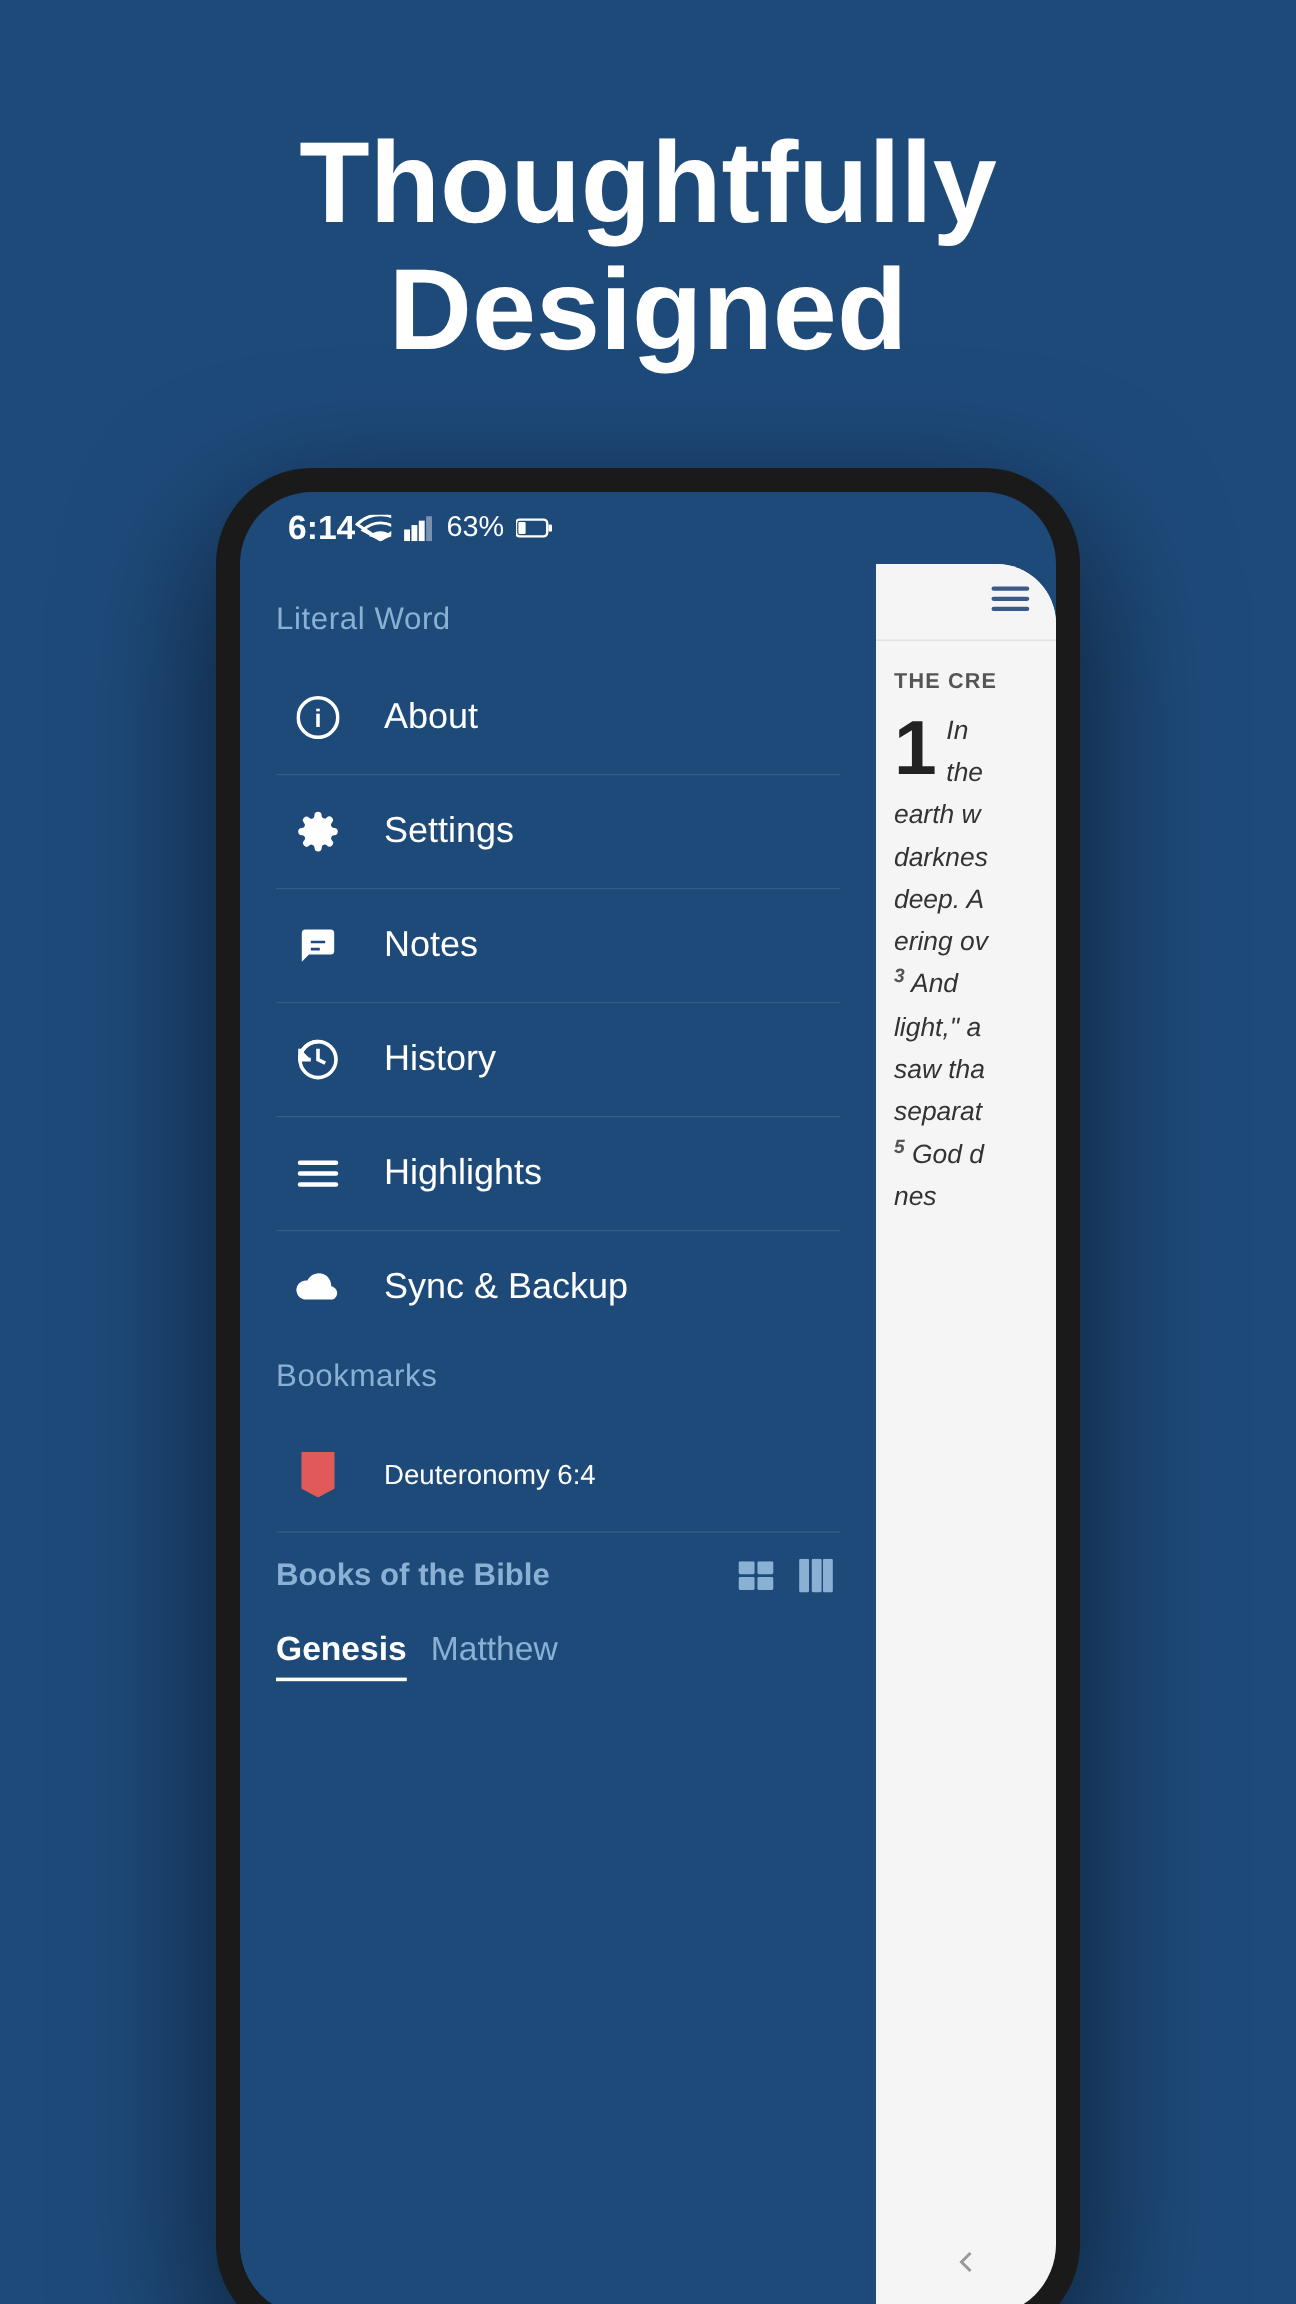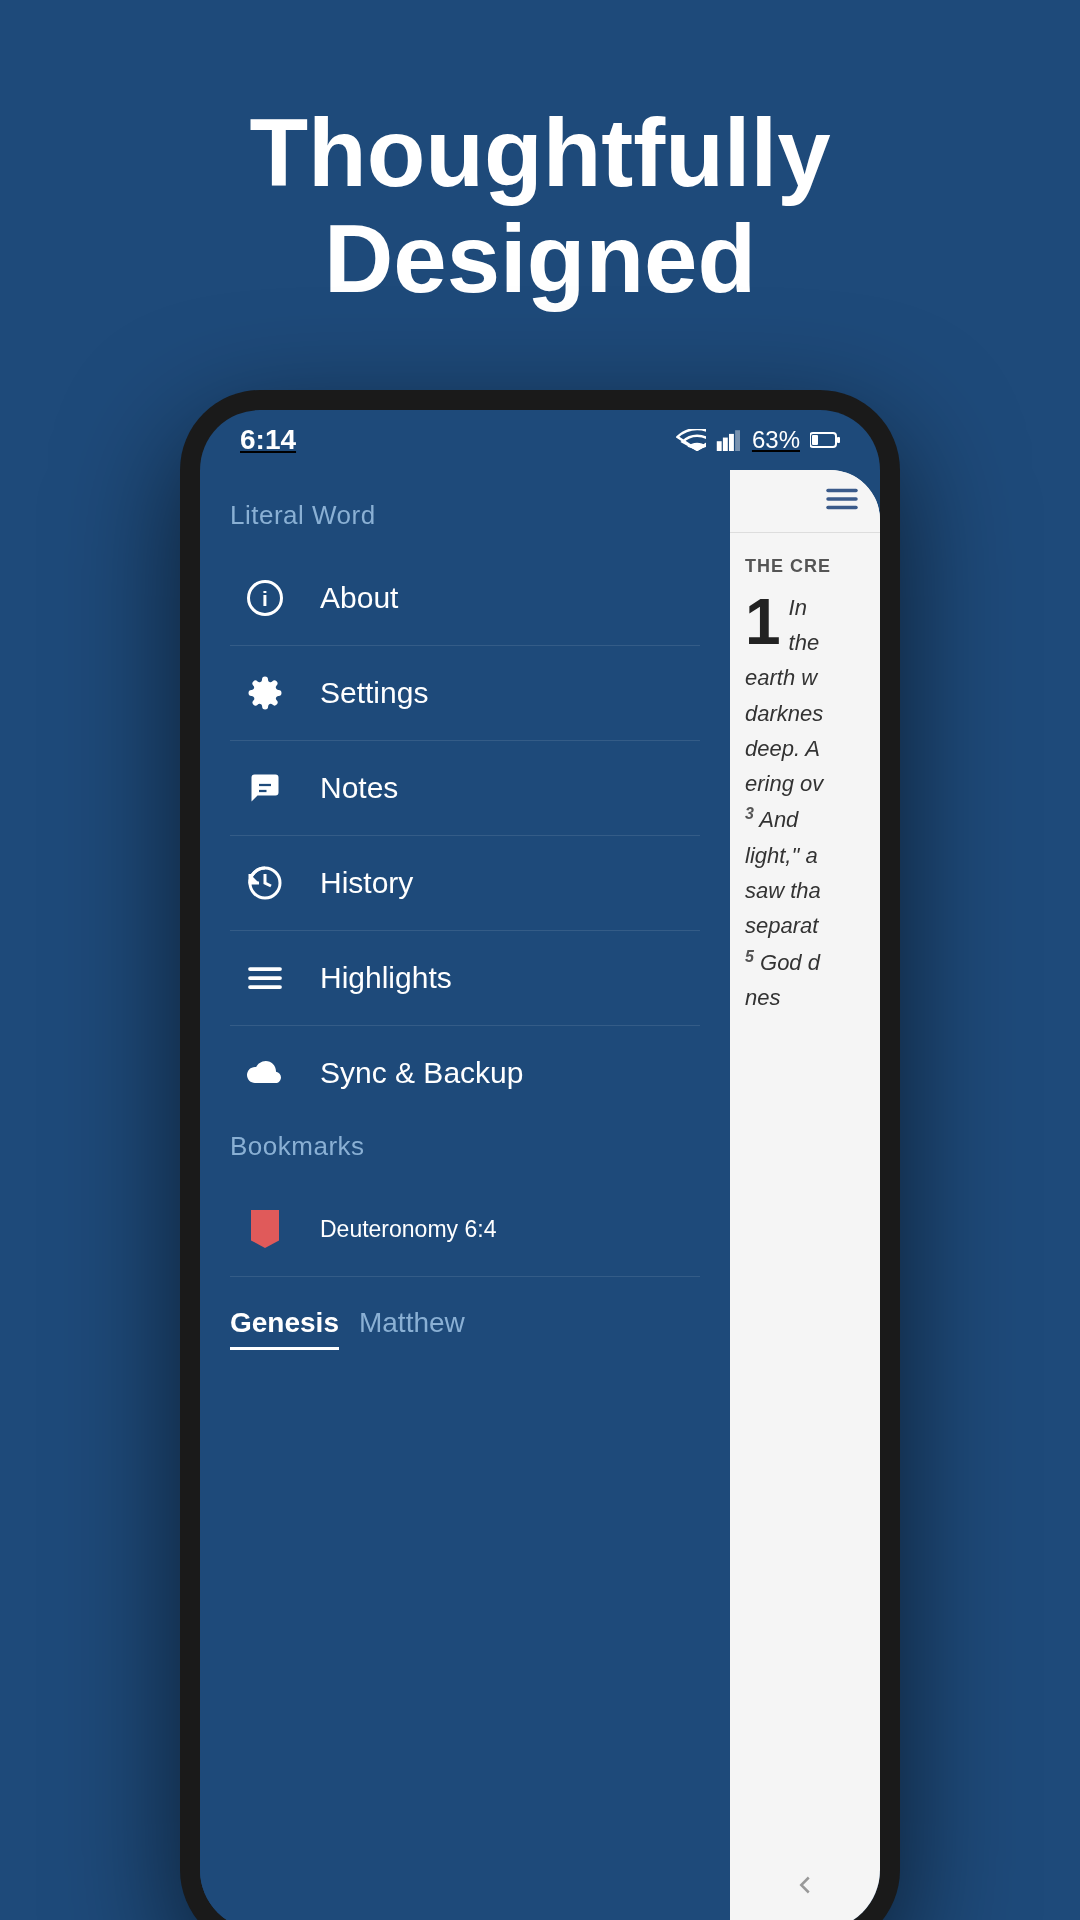--- a/index.html
+++ b/index.html
@@ -64,24 +64,22 @@
 
     
     .status-bar {
       position: absolute;
       top: 0;
       left: 0;
       right: 0;
       height: 60px;
       display: flex;
       align-items: center;
-      justify-content: space-between;
       padding: 0 40px;
       z-index: 10;
-      text-decoration: underline;
     }
 
     .status-time {
       color: #ffffff;
       font-size: 28px;
       font-weight: 600;
     }
 
     .status-icons {
       display: flex;
@@ -440,20 +438,42 @@
           <div class="bookmark-item">
             <div class="bookmark-icon">
               <div class="bookmark-flag red"></div>
             </div>
             <span class="bookmark-label">Deuteronomy 6:4</span>
           </div>
 
         </div>
 
         <div class="bible-books-section">
+          <div class="bible-books-header">
+            <span class="bible-books-title">Books of the Bible</span>
+            <div class="view-toggle">
+
+              <div class="view-toggle-btn">
+                <svg width="30" height="24" viewBox="0 0 24 20" fill="#8ab0d4">
+                  <rect x="0" y="0" width="11" height="9" rx="1"></rect>
+                  <rect x="13" y="0" width="11" height="9" rx="1"></rect>
+                  <rect x="0" y="11" width="11" height="9" rx="1"></rect>
+                  <rect x="13" y="11" width="11" height="9" rx="1"></rect>
+                </svg>
+              </div>
+
+              <div class="view-toggle-btn">
+                <svg width="30" height="28" viewBox="0 0 24 24" fill="#8ab0d4">
+                  <rect x="0" y="0" width="7" height="24" rx="1"></rect>
+                  <rect x="9" y="0" width="7" height="24" rx="1"></rect>
+                  <rect x="17" y="0" width="7" height="24" rx="1"></rect>
+                </svg>
+              </div>
+            </div>
+          </div>
 
           <div class="bible-books-list">
             <div class="bible-book-item active">
               <span>Genesis</span>
             </div>
             <div class="bible-book-item inactive">
               <span>Matthew</span>
             </div>
           </div>
         </div>

